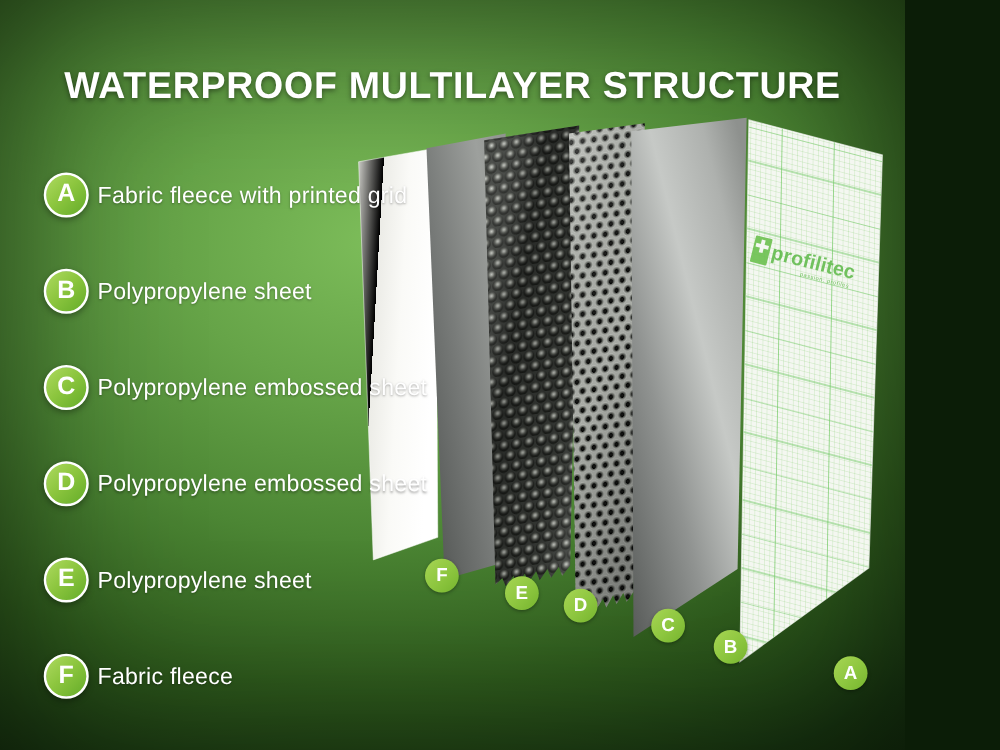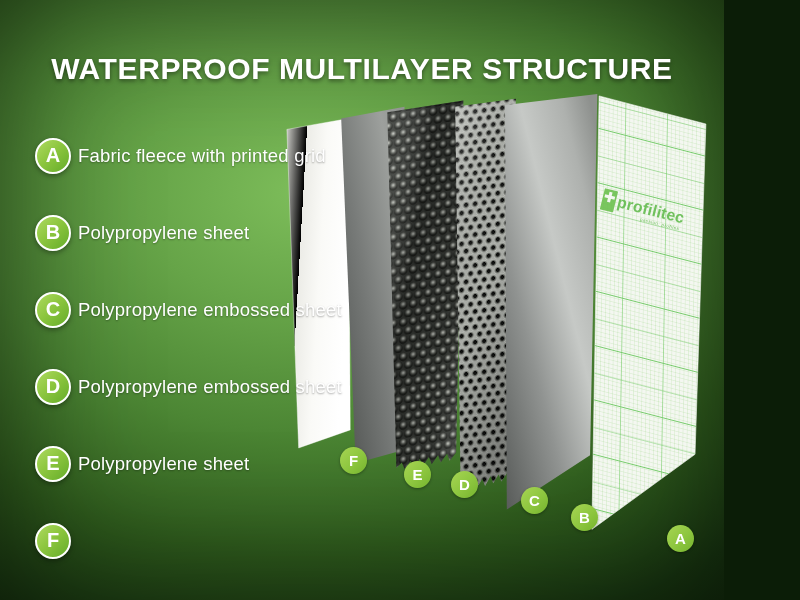--- a/index.html
+++ b/index.html
@@ -174,15 +174,16 @@
     <div class="legend-row">
       <div class="badge">D</div>
       <div class="legend-label">Polypropylene embossed sheet</div>
     </div>
     <div class="legend-row">
       <div class="badge">E</div>
       <div class="legend-label">Polypropylene sheet</div>
     </div>
     <div class="legend-row">
       <div class="badge">F</div>
+      <div class="legend-label">Fabric fleece</div>
     </div>
   </div>
 </div>
 
 </body></html>

